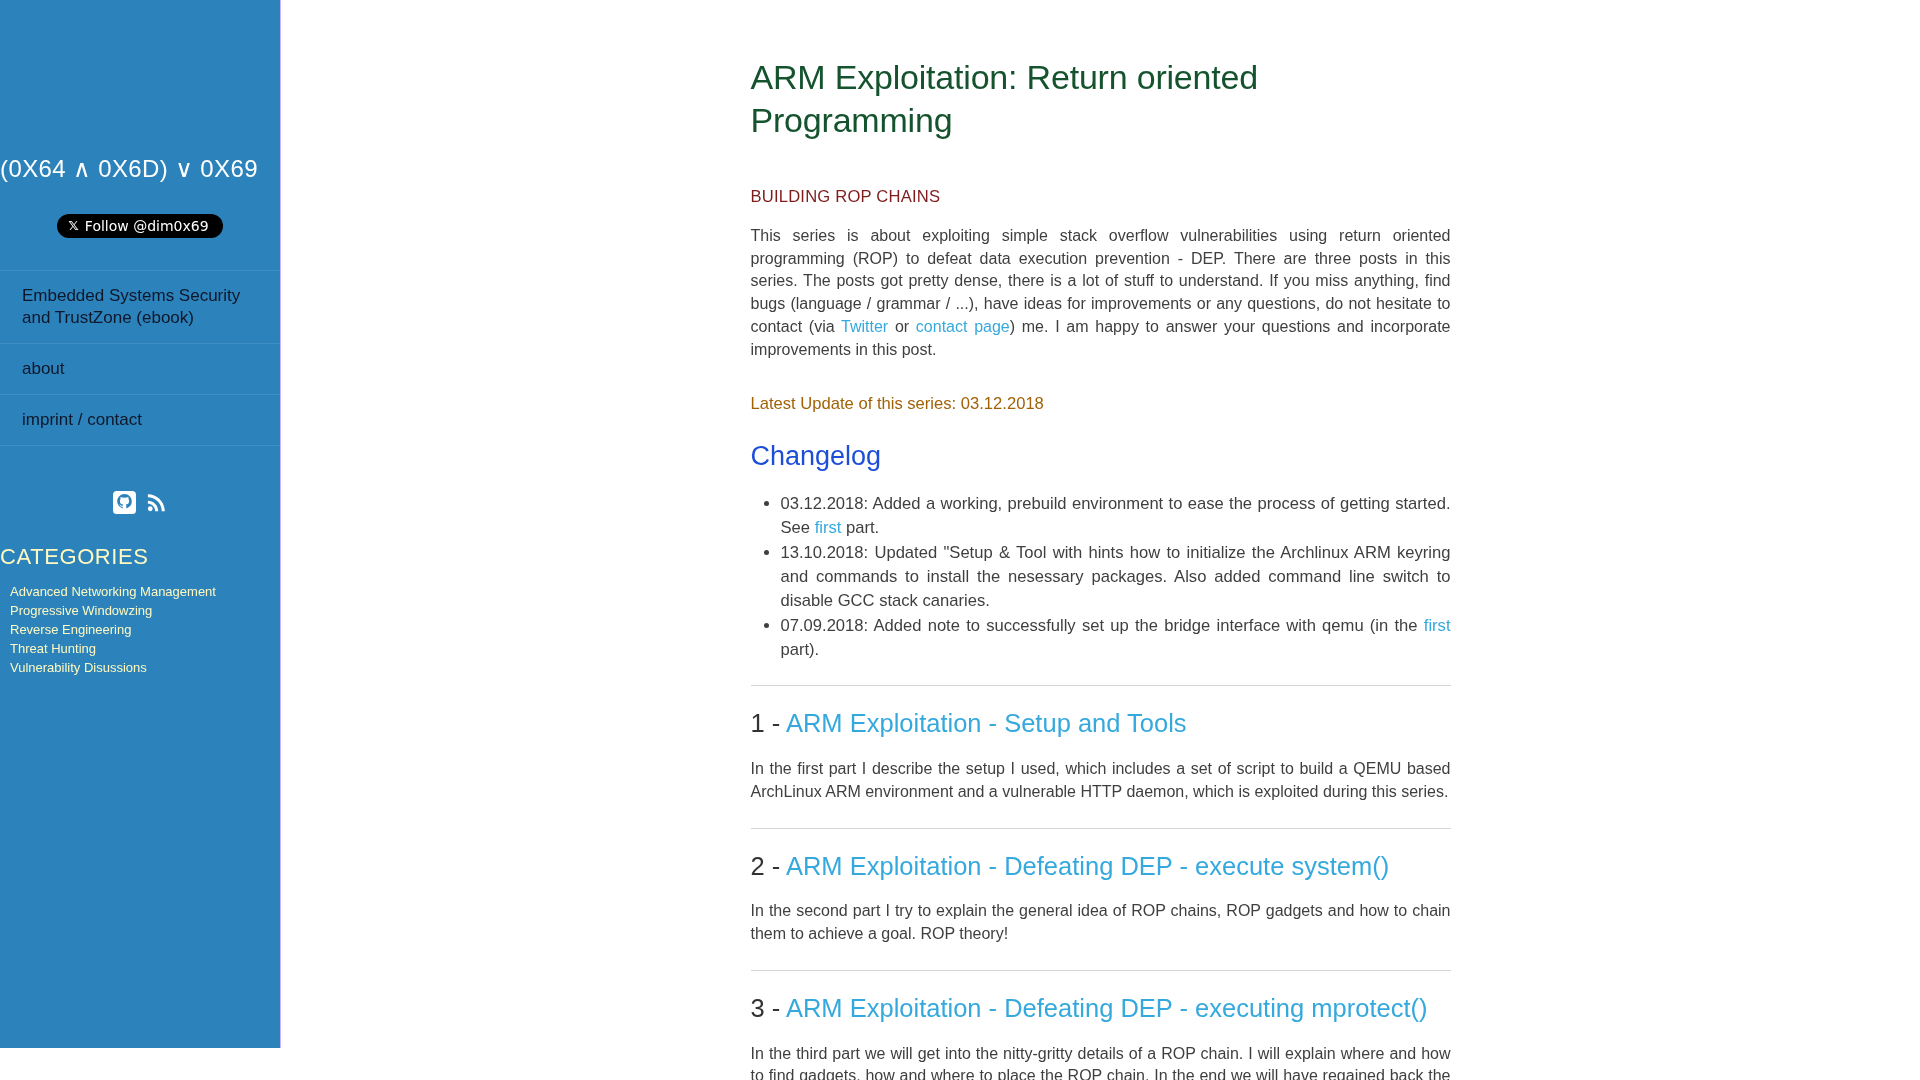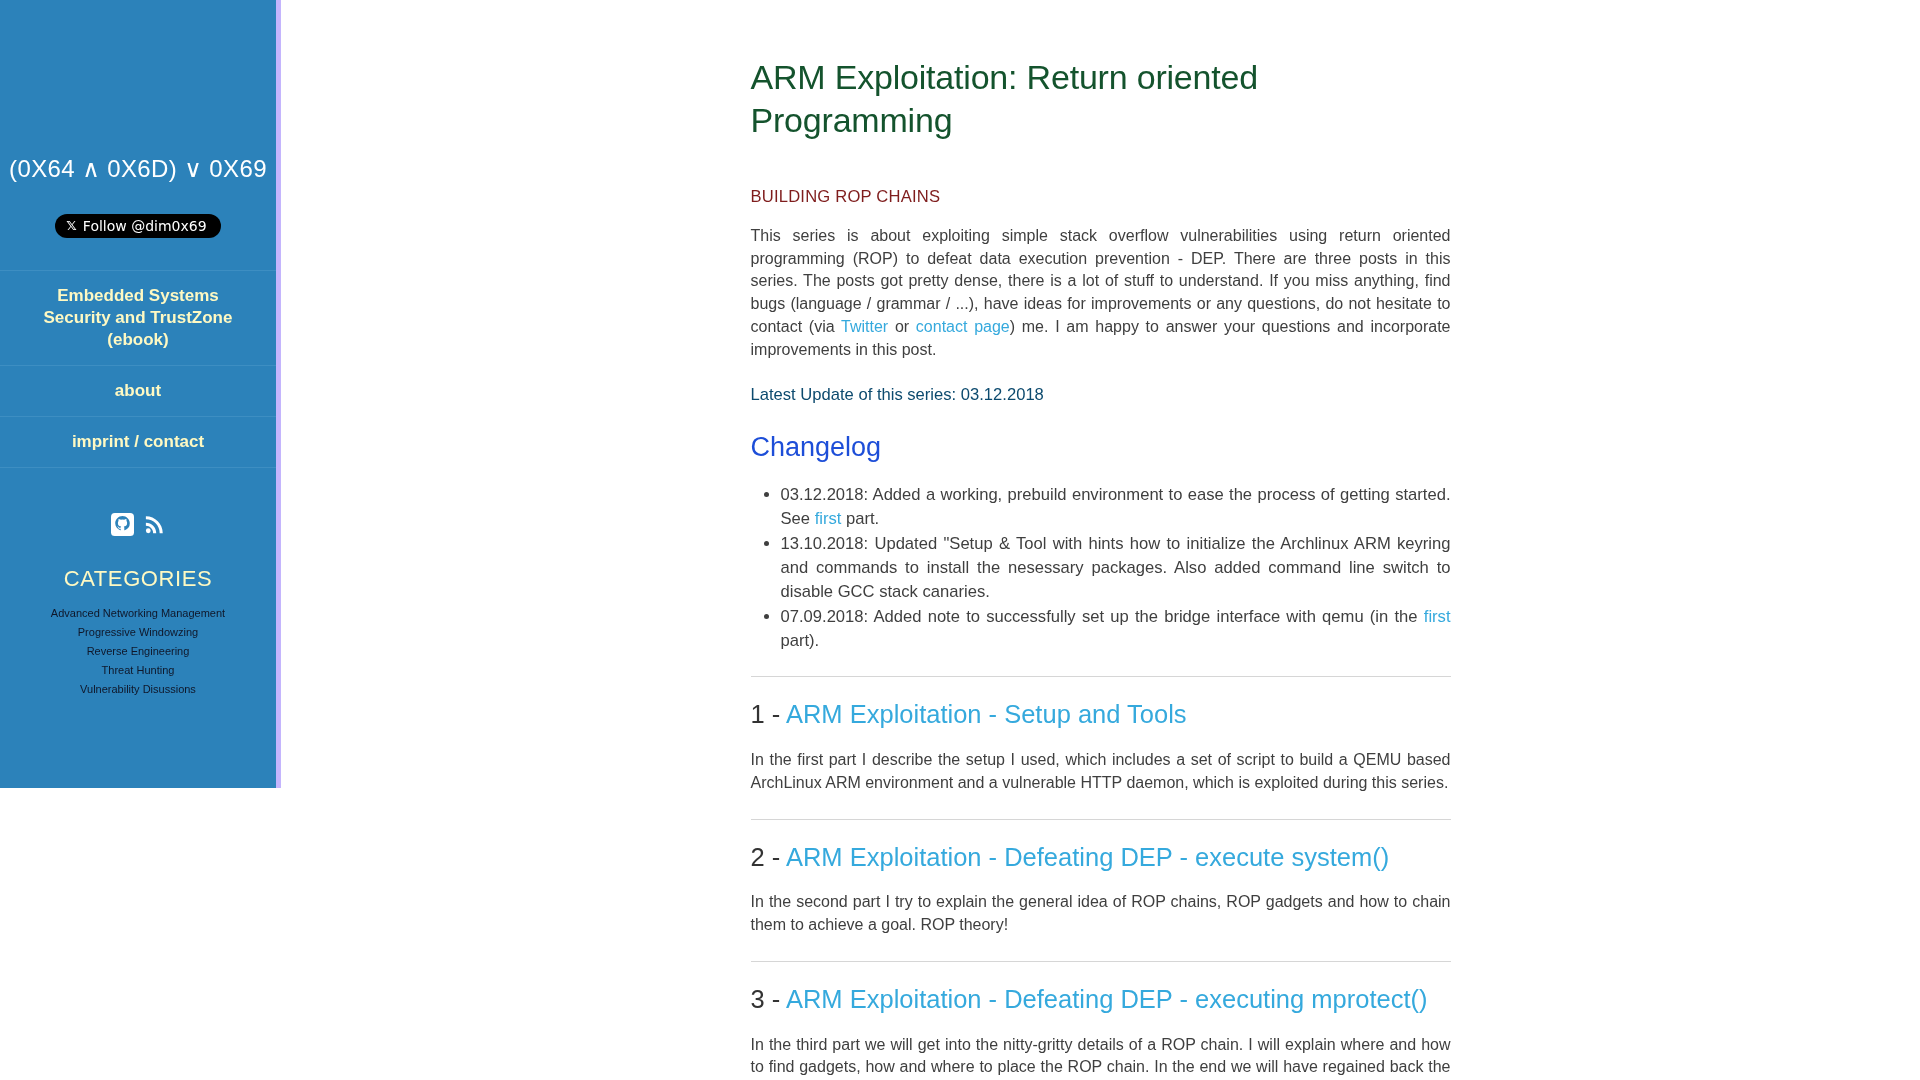--- a/index.html
+++ b/index.html
@@ -14,25 +14,25 @@
     position: relative;
     width: 1920px; height: 1080px;
     display: flex;
     background: #ffffff;
   }
 
   
   .sidebar {
     width: 281px;
     min-width: 281px;
-    height: 788px;
+    height: 1048px;
     background: #2c82ba;
     color: #ffffff;
-    text-align: center;
-    border-right: 5px solid #c4b5fd;
+    text-align: left;
+    border-right: 1px solid #c4b5fd;
     position: relative;
   }
   .brand {
     margin-top: 155px;
     font-size: 24px;
     letter-spacing: 0.4px;
     color: #ffffff;
     font-weight: 400;
     line-height: 1.2;
   }
@@ -65,23 +65,22 @@
   .nav-list {
     margin-top: 32px;
     list-style: none;
     padding: 0;
   }
   .nav-item {
     border-top: 1px solid #3d8ec2;
     padding: 14px 22px;
     font-size: 17px;
     line-height: 1.3;
-    color: #fef9c3;
-    cursor: pointer;
-    font-weight: bold;
+    color: #0f172a;
+    cursor: pointer;
   }
   .nav-item:last-child { border-bottom: 1px solid #3d8ec2; }
 
   .social-row {
     margin-top: 45px;
     display: flex;
     justify-content: center;
     align-items: center;
     gap: 9px;
   }
@@ -92,23 +91,23 @@
     font-size: 22px;
     letter-spacing: 0.6px;
     color: #fef9c3;
   }
   .cat-list {
     margin-top: 12px;
     list-style: none;
     padding: 0 10px;
   }
   .cat-list li {
-    font-size: 11px;
+    font-size: 13px;
     line-height: 19px;
-    color: #0f172a;
+    color: #fef9c3;
     cursor: pointer;
   }
 
   
   .main {
     flex: 1;
     height: 1080px;
     overflow: hidden;
     position: relative;
     background: #ffffff;
@@ -139,24 +138,24 @@
     letter-spacing: 0.2px;
   }
   p.para {
     margin: 18px 0 0 0;
     text-align: justify;
     line-height: 1.42;
     color: #3f3f3f;
     font-size: 16px;
   }
   p.plain {
-    margin: 22px 0 0 0;
+    margin: 31px 0 0 0;
     text-align: left;
     line-height: 1.42;
-    color: #0c4a6e;
+    color: #a16207;
     font-size: 16.6px;
   }
   a.inline {
     color: #35a9dd;
     text-decoration: none;
     cursor: pointer;
   }
   h2.changelog {
     margin: 24px 0 0 0;
     font-size: 27px;

